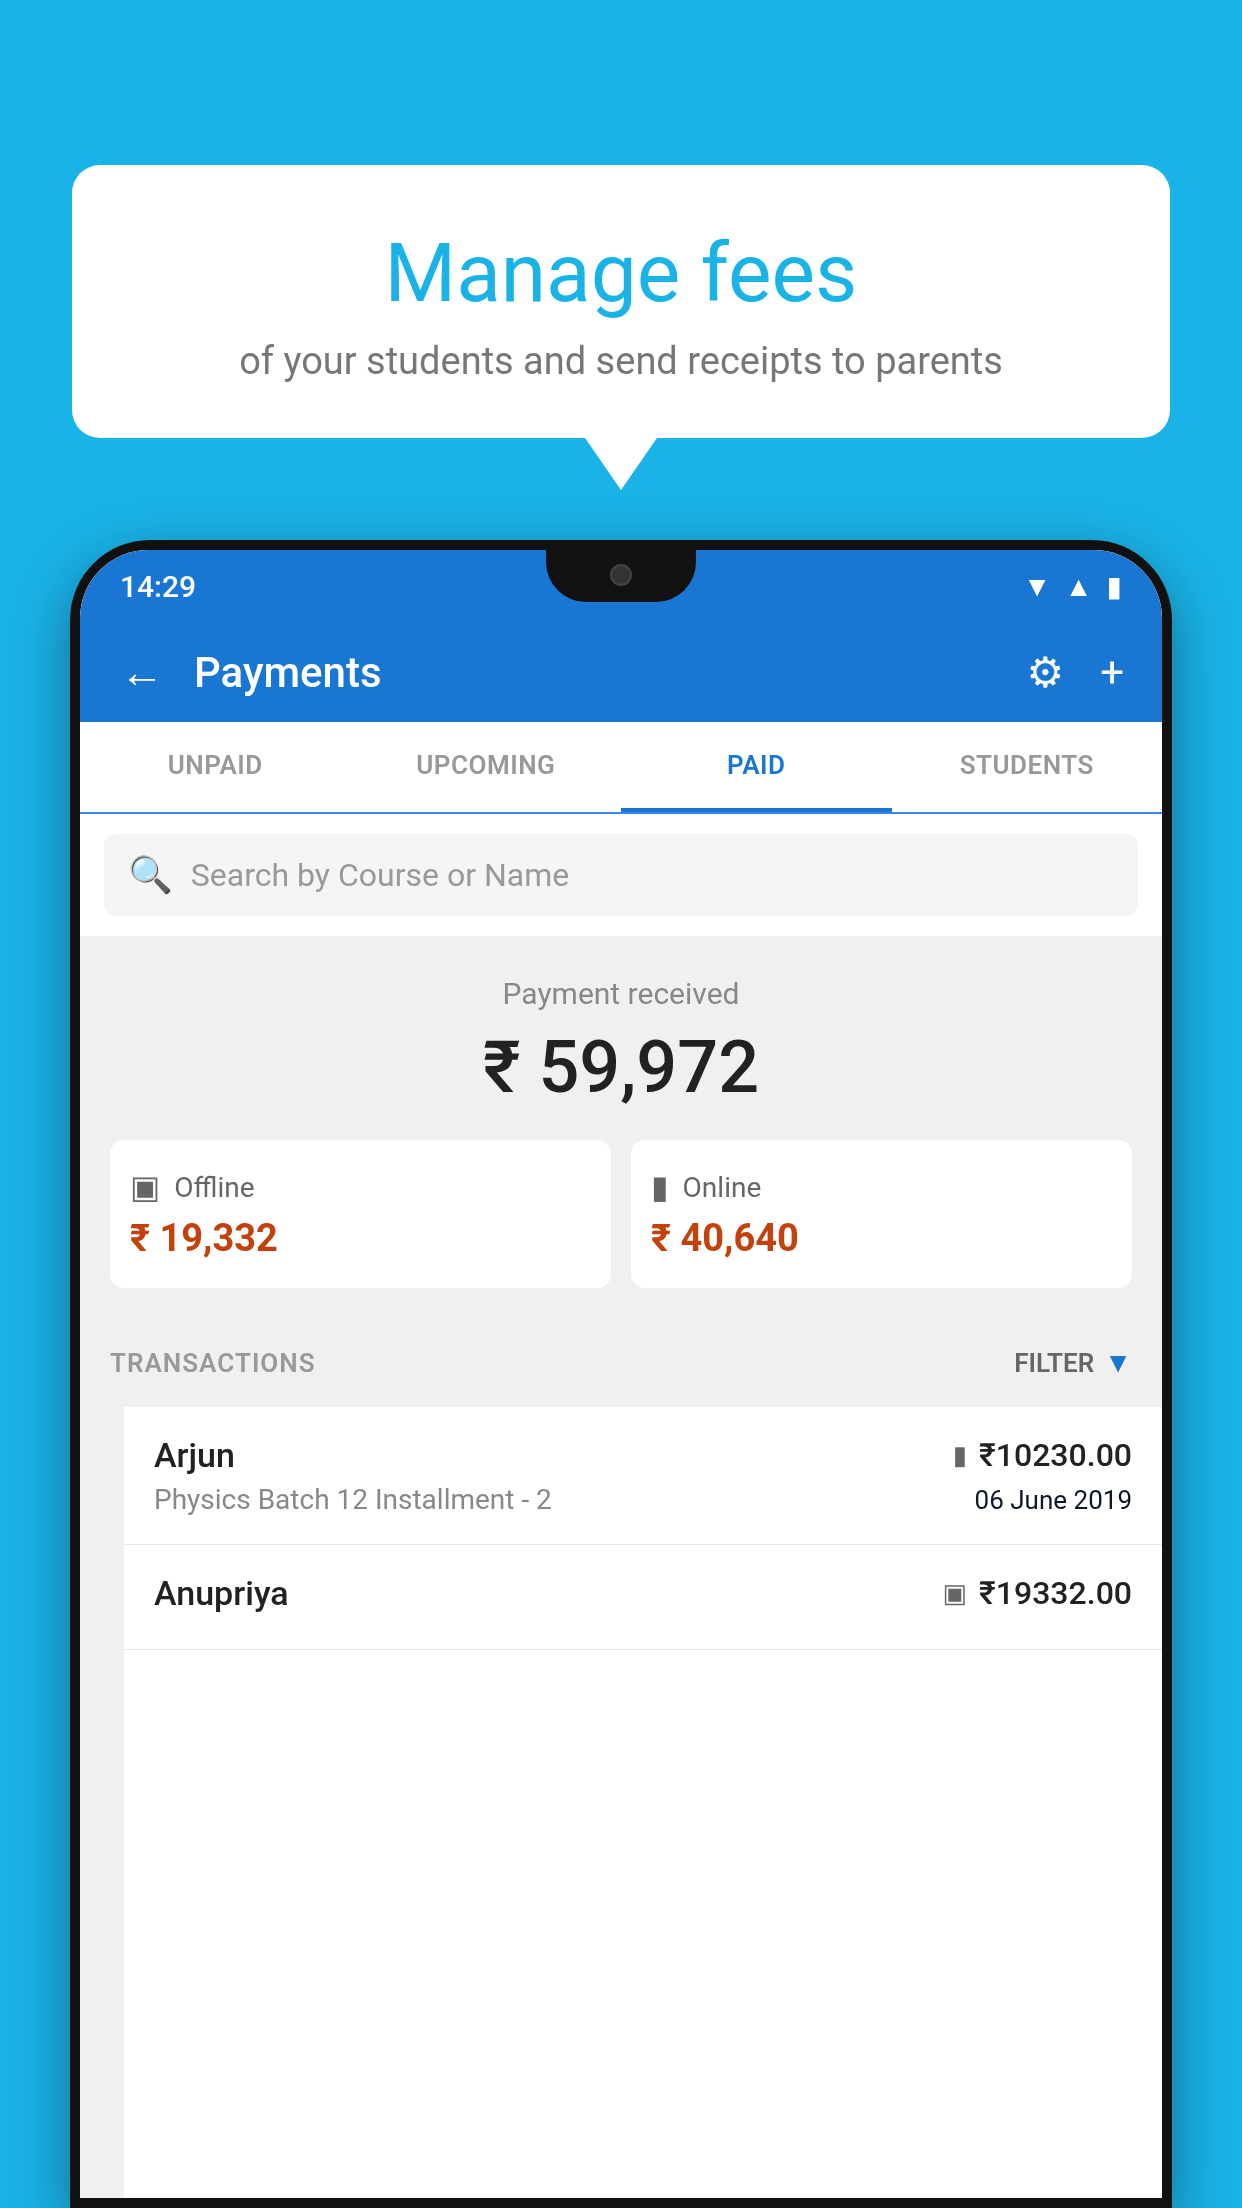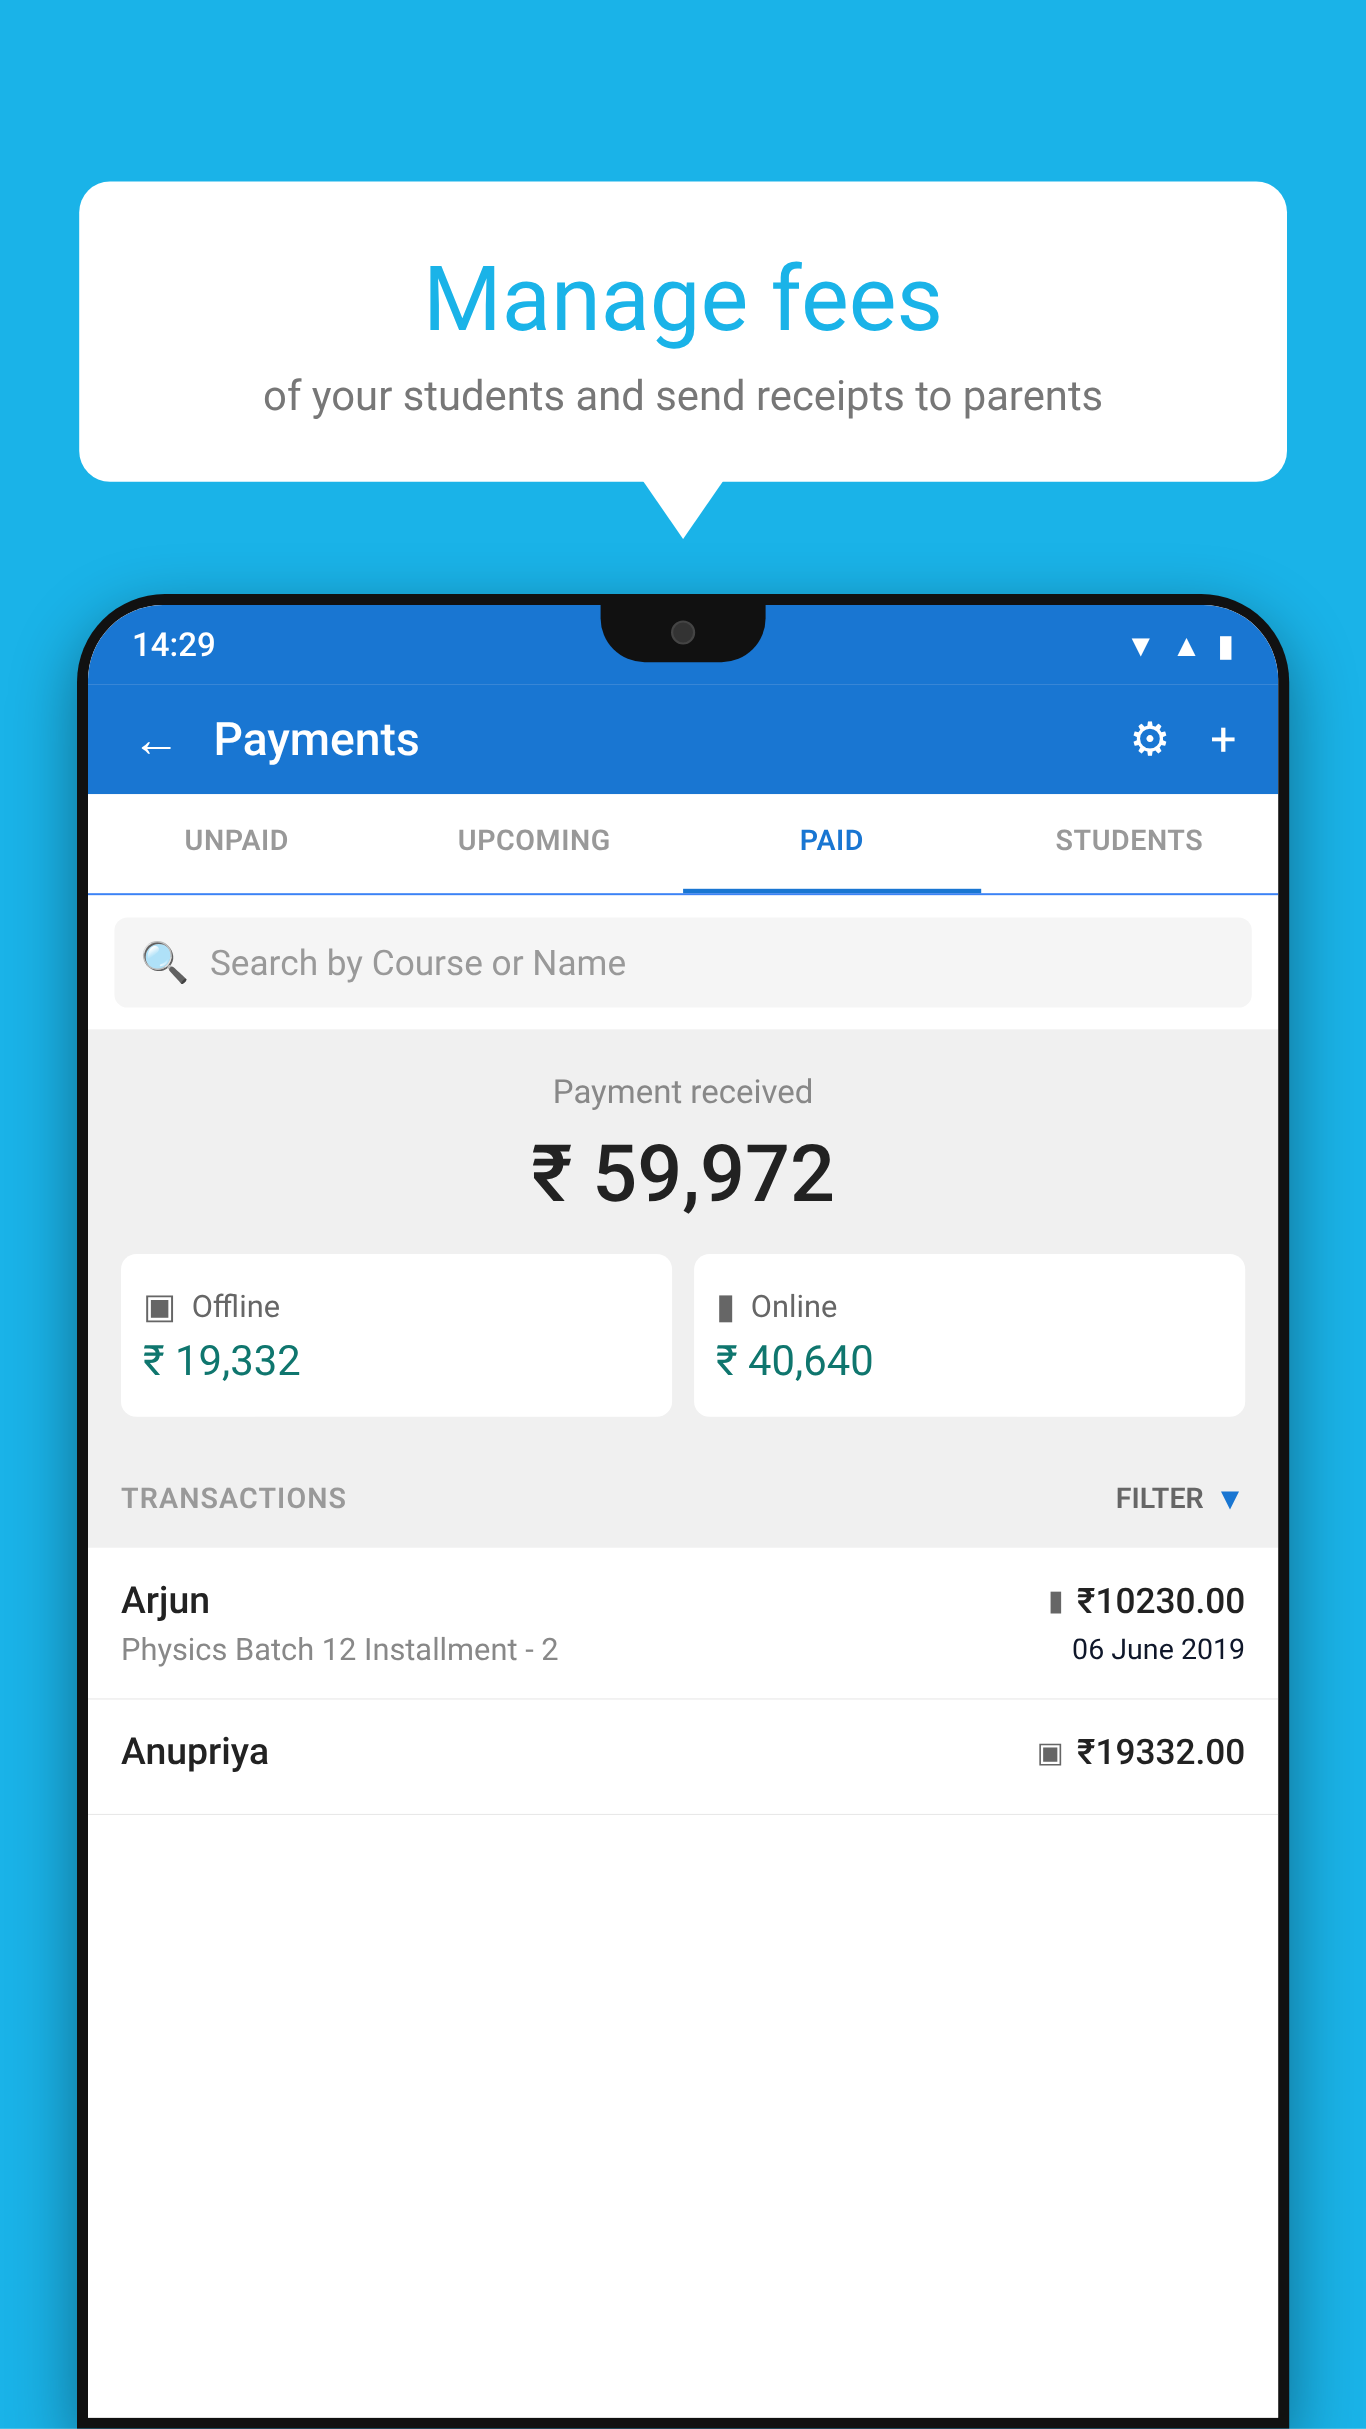--- a/index.html
+++ b/index.html
@@ -257,23 +257,23 @@
       color: #666;
       font-size: 32px;
     }
 
     .payment-card-label {
       color: #666;
       font-size: 28px;
     }
 
     .payment-card-amount {
-      color: #0f766e;
+      color: #c2410c;
       font-size: 38px;
-      font-weight: 400;
+      font-weight: 700;
       padding-left: 0;
     }
 
     
     .transactions-header {
       background: #f0f0f0;
       display: flex;
       justify-content: space-between;
       align-items: center;
       padding: 28px 30px;
@@ -299,20 +299,21 @@
 
     .filter-icon {
       color: #1976d2;
       font-size: 28px;
     }
 
     
     .transaction-list {
       background: white;
       flex: 1;
+      margin-left: 44px;
     }
 
     .transaction-row {
       padding: 28px 30px;
       border-bottom: 1px solid #e8e8e8;
     }
 
     .transaction-row-top {
       display: flex;
       justify-content: space-between;

